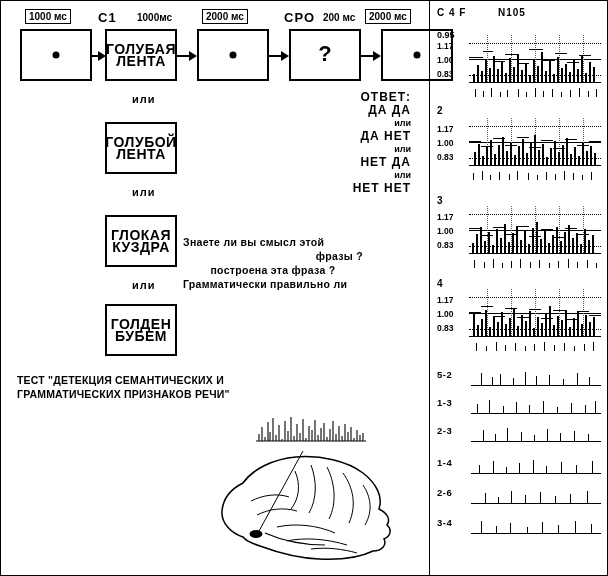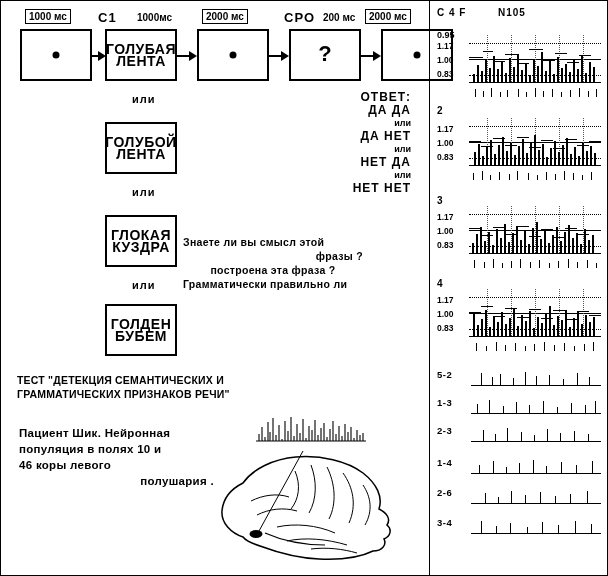--- a/index.html
+++ b/index.html
@@ -145,26 +145,20 @@
     <div style="text-align:right;">фразы ?</div>
     <div style="text-align:center;">построена эта фраза ?</div>
     <div>Грамматически правильно ли</div>
   </div>
 
   <div class="abs testtitle" style="left:16px;top:372px;width:240px;">
     <div>ТЕСТ "ДЕТЕКЦИЯ СЕМАНТИЧЕСКИХ И</div>
     <div>ГРАММАТИЧЕСКИХ ПРИЗНАКОВ РЕЧИ"</div>
   </div>
 
-  <div class="abs patient" style="left:18px;top:424px;width:195px;">
-    <div>Пациент Шик. Нейронная</div>
-    <div>популяция в полях 10 и</div>
-    <div>46 коры левого</div>
-    <div style="text-align:right;">полушария .</div>
-  </div>
 
   <div class="abs" style="left:255px;top:414px;">
     <svg width="110" height="30" viewBox="0 0 110 30">
       <line x1="0" y1="26" x2="110" y2="26" stroke="#000" stroke-width="1"></line>
       <g stroke="#000" stroke-width="1.1">
         <line x1="3" y1="19" x2="3" y2="26"></line>
           <line x1="6" y1="12" x2="6" y2="26"></line>
         <line x1="9" y1="22" x2="9" y2="26"></line>
           <line x1="12" y1="7" x2="12" y2="26"></line>
         <line x1="14" y1="17" x2="14" y2="26"></line>

